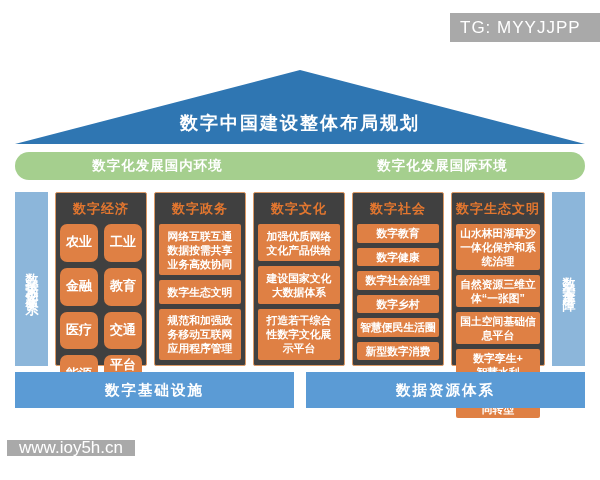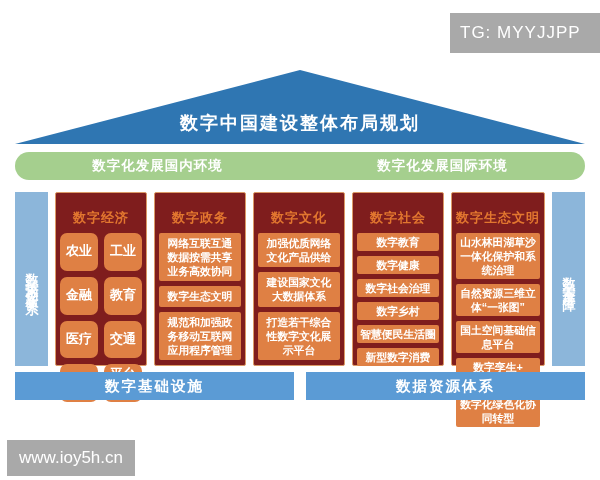--- a/index.html
+++ b/index.html
@@ -10,53 +10,53 @@
     --orange:#df8044;
     --orange-text:#e2762f;
     --orange-border:#dc9a66;
     --gray:#a9a9a9;
   }
   *{margin:0;padding:0;box-sizing:border-box;}
   html,body{background:#fff;}
   body{font-family:"Liberation Sans","DejaVu Sans",sans-serif;}
   .canvas{position:relative;width:600px;height:480px;background:#ffffff;overflow:hidden;}
 
-  .badge{position:absolute;top:13px;right:0;width:150px;height:40px;background:var(--gray);
+  .badge{position:absolute;top:13px;right:0;width:150px;height:29px;background:var(--gray);
     color:#fff;font-size:17px;display:flex;align-items:center;padding-left:10px;letter-spacing:1px;}
 
   .roof{position:absolute;left:15px;right:15px;top:70px;height:74px;background:var(--roof-blue);
     clip-path:polygon(50% 0,100% 100%,0 100%);display:flex;align-items:flex-end;justify-content:center;}
   .roof-title{color:#fff;font-size:18px;font-weight:bold;letter-spacing:2px;padding-bottom:9px;}
 
   .env-bar{position:absolute;left:15px;right:15px;top:152px;height:28px;background:var(--green);
     border-radius:18px;display:flex;align-items:center;}
   .env-bar span{flex:1;text-align:center;color:#fff;font-size:13.5px;font-weight:bold;letter-spacing:1px;}
 
   .main{position:absolute;left:15px;right:15px;top:192px;height:174px;display:flex;gap:7px;}
   .side-bar{width:33px;background:var(--side-blue);display:flex;align-items:center;justify-content:center;}
   .side-bar span{writing-mode:vertical-rl;text-orientation:upright;color:#fff;font-size:13px;
     letter-spacing:4px;font-weight:bold;}
 
   .pillars{flex:1;display:flex;gap:7px;}
-  .pillar{flex:1;background:#7f1d1d;border:1px solid var(--orange-border);border-radius:2px;
-    padding:12px 4px 5px;display:flex;flex-direction:column;}
+  .pillar{flex:1;background:#404040;border:1px solid var(--orange-border);border-radius:2px;
+    padding:3px 4px 5px;display:flex;flex-direction:column;}
   .pillar-title{color:var(--orange-text);font-weight:bold;font-size:13px;text-align:center;
     padding:4px 0 6px;letter-spacing:1px;white-space:nowrap;}
   .items{flex:1;display:flex;flex-direction:column;gap:5px;}
   .item{background:var(--orange);color:#fff;border-radius:2px;flex:1 1 auto;
     display:flex;align-items:center;justify-content:center;text-align:center;
     font-size:10.8px;font-weight:bold;line-height:1.3;white-space:pre-line;padding:2px 1px;}
   .pillar.two-col .items{display:grid;grid-template-columns:1fr 1fr;grid-auto-rows:1fr;gap:6px;}
   .pillar.two-col .item{font-size:13px;border-radius:7px;}
 
-  .bottom{position:absolute;left:15px;right:15px;top:372px;height:28px;display:flex;gap:12px;}
+  .bottom{position:absolute;left:15px;right:15px;top:372px;height:36px;display:flex;gap:12px;}
   .bbar{flex:1;background:var(--bar-blue);color:#fff;font-size:14.5px;font-weight:bold;
     display:flex;align-items:center;justify-content:center;letter-spacing:2px;}
 
-  .watermark{position:absolute;left:7px;top:440px;width:128px;height:36px;background:var(--gray);
+  .watermark{position:absolute;left:7px;top:440px;width:128px;height:16px;background:var(--gray);
     color:#fff;font-size:17px;display:flex;align-items:center;justify-content:center;}
 </style>
 </head>
 <body>
 
 <div class="canvas">
 
   <div class="badge">TG: MYYJJPP</div>
 
   <div class="roof">

